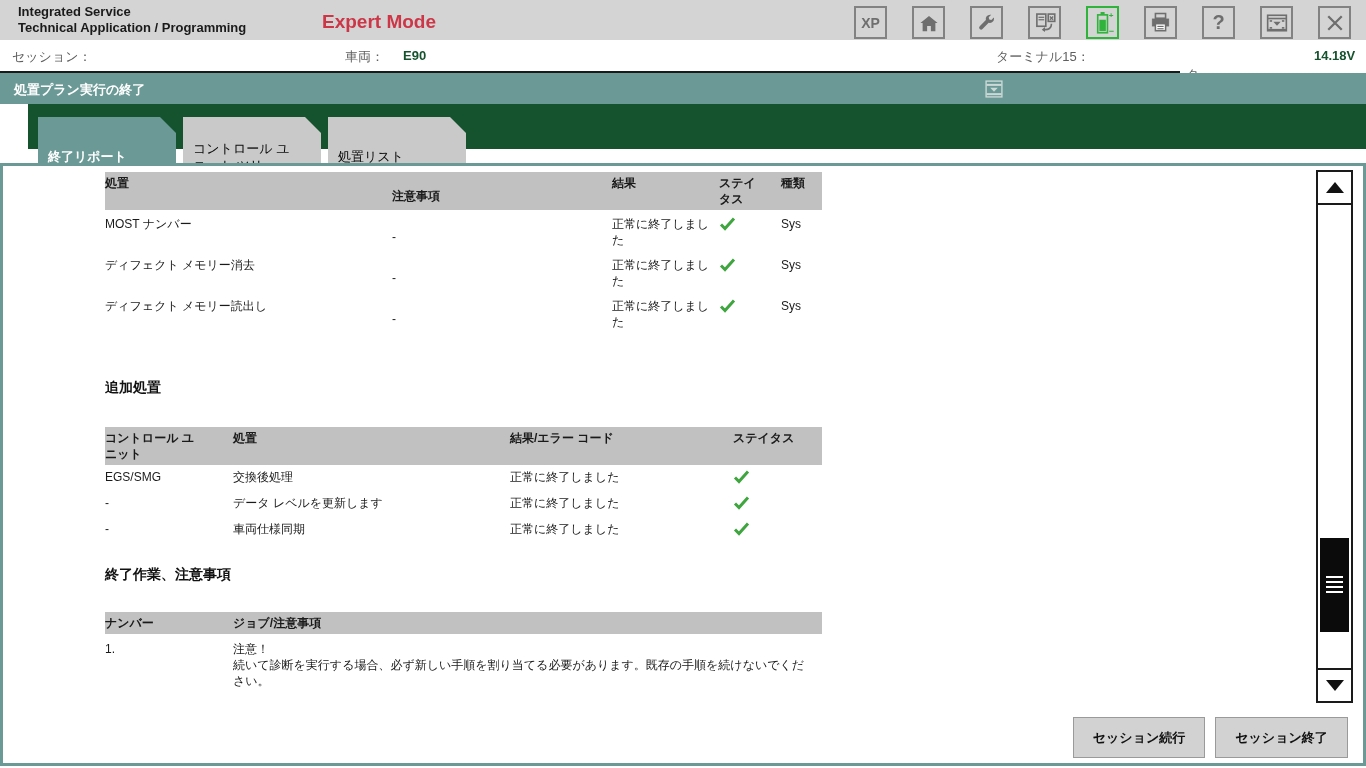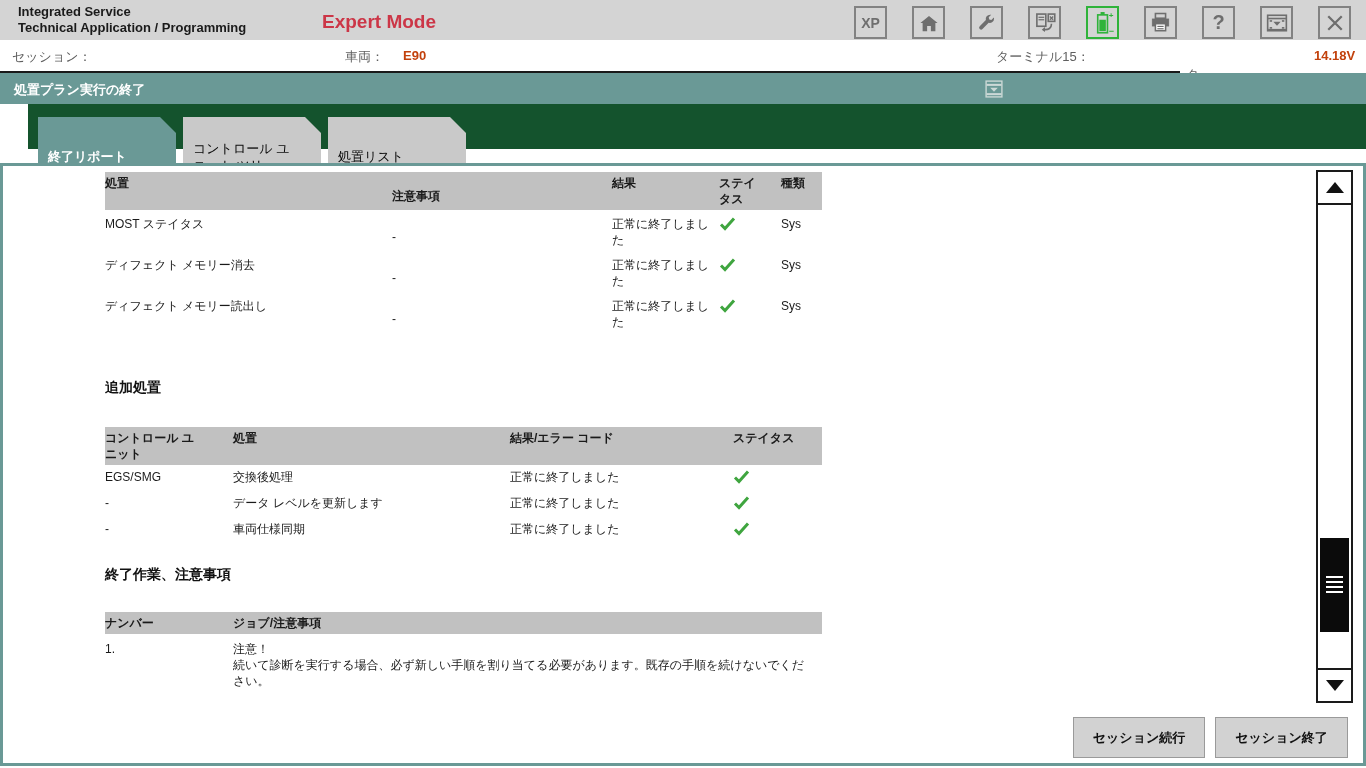--- a/index.html
+++ b/index.html
@@ -12,21 +12,21 @@
   .app-title { position:absolute; left:18px; top:4px; font-size:13px; font-weight:bold; color:#1a1a1a; line-height:16px; }
   .expert-mode { position:absolute; left:322px; top:11px; font-size:19px; font-weight:bold; color:#cc3647; }
   .toolbar { position:absolute; right:15px; top:6px; display:flex; gap:25px; }
   .tool-btn { width:33px; height:33px; border:2px solid #828282; background:#d4d4d4; display:flex; align-items:center; justify-content:center; font-size:14px; color:#6e6e6e; font-weight:bold; cursor:pointer; }
   .tool-btn.battery { border-color:#2fb33a; }
   .tool-btn svg { display:block; }
 
   
   .session-bar { position:absolute; left:0; top:40px; width:1180px; height:33px; background:#fff; border-bottom:2px solid #1a1a1a; font-size:13px; }
   .session-bar .lbl { color:#5f5f5f; }
-  .session-bar .val { color:#c2410c; font-weight:bold;padding-left:11px; }
+  .session-bar .val { color:#14532d; font-weight:bold;padding-left:11px; }
   .pos-session { position:absolute; left:12px; top:8px; }
   .pos-vehicle-l { position:absolute; left:345px; top:8px; }
   .pos-vehicle-v { position:absolute; left:392px; top:8px; }
   .pos-t15-l { position:absolute; left:996px; top:8px; }
   .pos-t15-v { position:absolute; left:1100px; top:8px;margin-top:42px; }
   .pos-t30-l { position:absolute; left:1186px; top:26px; }
   .pos-t30-v { position:absolute; left:1303px; top:8px; }
 
   
   .title-bar { position:absolute; left:0; top:73px; width:1366px; height:31px; background:#6a9996; }
@@ -207,21 +207,21 @@
   <div class="tbl t1" style="top:172px;">
     <div class="trow thead">
       <div class="cell c1">処置</div>
       <div class="cell c2">注意事項</div>
       <div class="cell c3">結果</div>
       <div class="cell c4">ステイ
 タス</div>
       <div class="cell c5">種類</div>
     </div>
     <div class="trow data">
-      <div class="cell c1">MOST ステイタス</div>
+      <div class="cell c1">MOST ナンバー</div>
       <div class="cell c2">-</div>
       <div class="cell c3">正常に終了しました</div>
       <div class="cell c4"><span class="check"><svg width="17" height="14" viewBox="0 0 17 14">
               <path d="M2 7.5 L6 11.5 L15 1.5" stroke="#3fa53f" stroke-width="3" fill="none"></path>
             </svg></span></div>
       <div class="cell c5">Sys</div>
     </div>
     <div class="trow data">
       <div class="cell c1">ディフェクト メモリー消去</div>
       <div class="cell c2">-</div>

